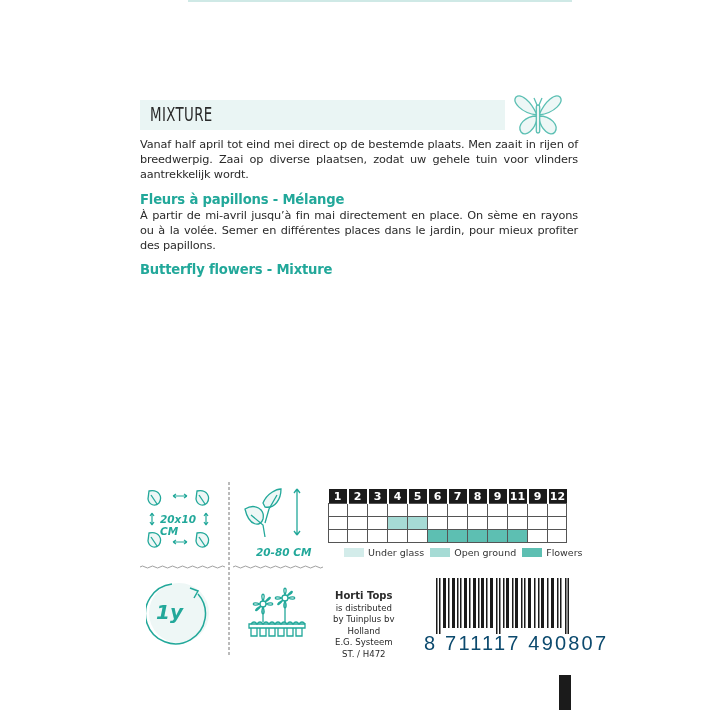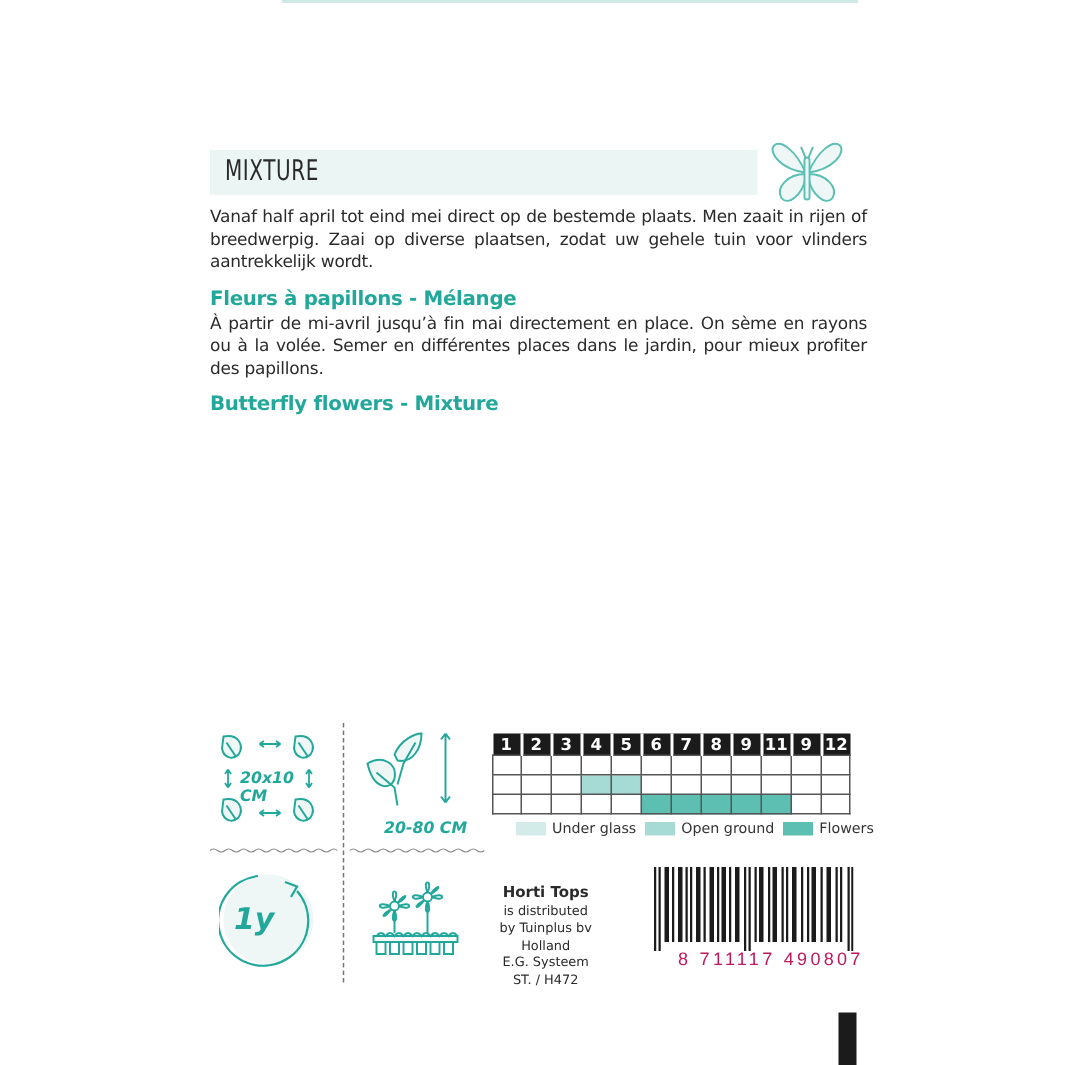--- a/index.html
+++ b/index.html
@@ -20,21 +20,21 @@
   .cal th { background:#1b1b1b; color:#fff; font-size:11px; font-weight:bold; width:18px; height:14px; padding:0; border-right:2px solid #fff; text-align:center; }
   .cal td { width:18px; height:12px; border:1px solid #555; padding:0; }
   .cal td.og { background:#a6dbd5; }
   .cal td.fl { background:#5dbfb2; }
   .legend { position:absolute; left:328px; top:547px; display:flex; align-items:center; font-size:9.5px; color:#333;margin-left:16px; }
   .legend .sw { width:20px; height:9px; margin-right:4px; }
   .legend .item { display:flex; align-items:center; margin-right:6px; }
   .dist { position:absolute; left:333px; top:590px; font-size:8.6px; line-height:11.5px; color:#2a2a2a;text-align:center; }
   .dist b { font-size:10px; display:block; margin-bottom:1px; }
   .barcode { position:absolute; left:436px; top:578px; width:133px; height:56px; }
-  .barcode-num { position:absolute; left:424px; top:632px; font-family:"Liberation Sans", sans-serif; font-size:12px; letter-spacing:2.2px; color:#be185d;margin-left:28px; }
+  .barcode-num { position:absolute; left:424px; top:632px; font-family:"Liberation Sans", sans-serif; font-size:20px; letter-spacing:2.2px; color:#0c4a6e; }
   .blackbar { position:absolute; left:559px; top:675px; width:12px; height:35px; background:#1b1b1b; }
 </style>
 </head>
 <body>
 
 <div class="top-line"></div>
 
 <div class="banner"></div>
 <div class="banner-text">MIXTURE</div>
 

